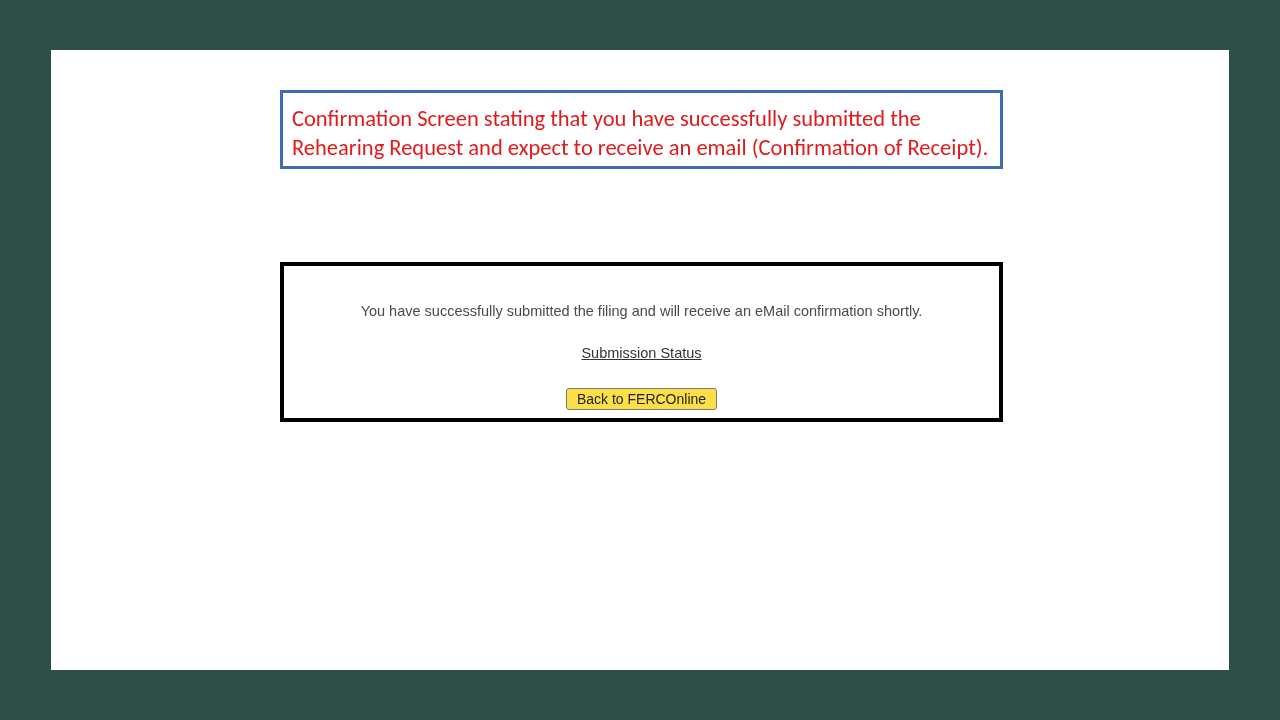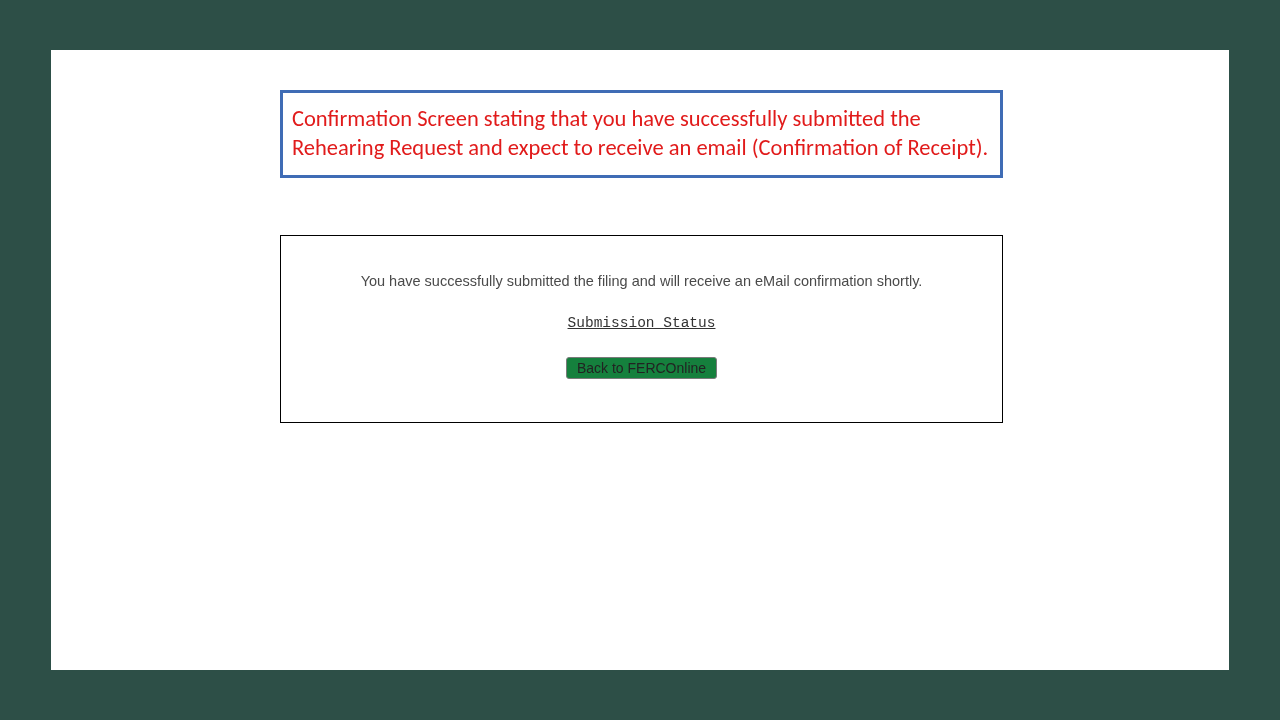--- a/index.html
+++ b/index.html
@@ -21,56 +21,56 @@
       top: 50px;
       width: 1178px;
       height: 620px;
     }
     .annotation-box {
       position: absolute;
       left: 229px;
       top: 40px;
       width: 723px;
       border: 3px solid #3f6cb5;
-      padding: 11px 9px 12px 9px;
+      padding: 11px 9px 3px 9px;
     }
     .annotation-text {
       color: #e11b1b;
       font-size: 22.5px;
       line-height: 1.3;
       font-family: Calibri, Arial, sans-serif;
     }
     .confirm-panel {
       position: absolute;
       left: 229px;
-      top: 185px;
+      top: 212px;
       width: 723px;
-      height: 188px;
-      border: 1px solid #000000;
+      height: 160px;
+      border: 4px solid #000000;
       text-align: center;
       padding-top: 37px;
     }
     .confirm-msg {
       color: #4a4a4a;
       font-size: 14.5px;
       font-family: Verdana, Geneva, sans-serif;
     }
     .confirm-link {
       display: inline-block;
       margin-top: 26px;
       color: #333333;
       font-size: 14.5px;
       text-decoration: underline;
-      font-family: Liberation Mono, monospace;
+      font-family: Liberation Sans, sans-serif;
       cursor: pointer;
     }
     .back-btn {
       margin-top: 26px;
       display: inline-block;
-      background: #15803d;
+      background: #fde047;
       border: 1px solid #7a7a7a;
       border-radius: 3px;
       padding: 2px 10px;
       font-size: 14px;
       font-family: Arial, sans-serif;
       color: #222;
       cursor: pointer;
     }
   </style>
 </head>

